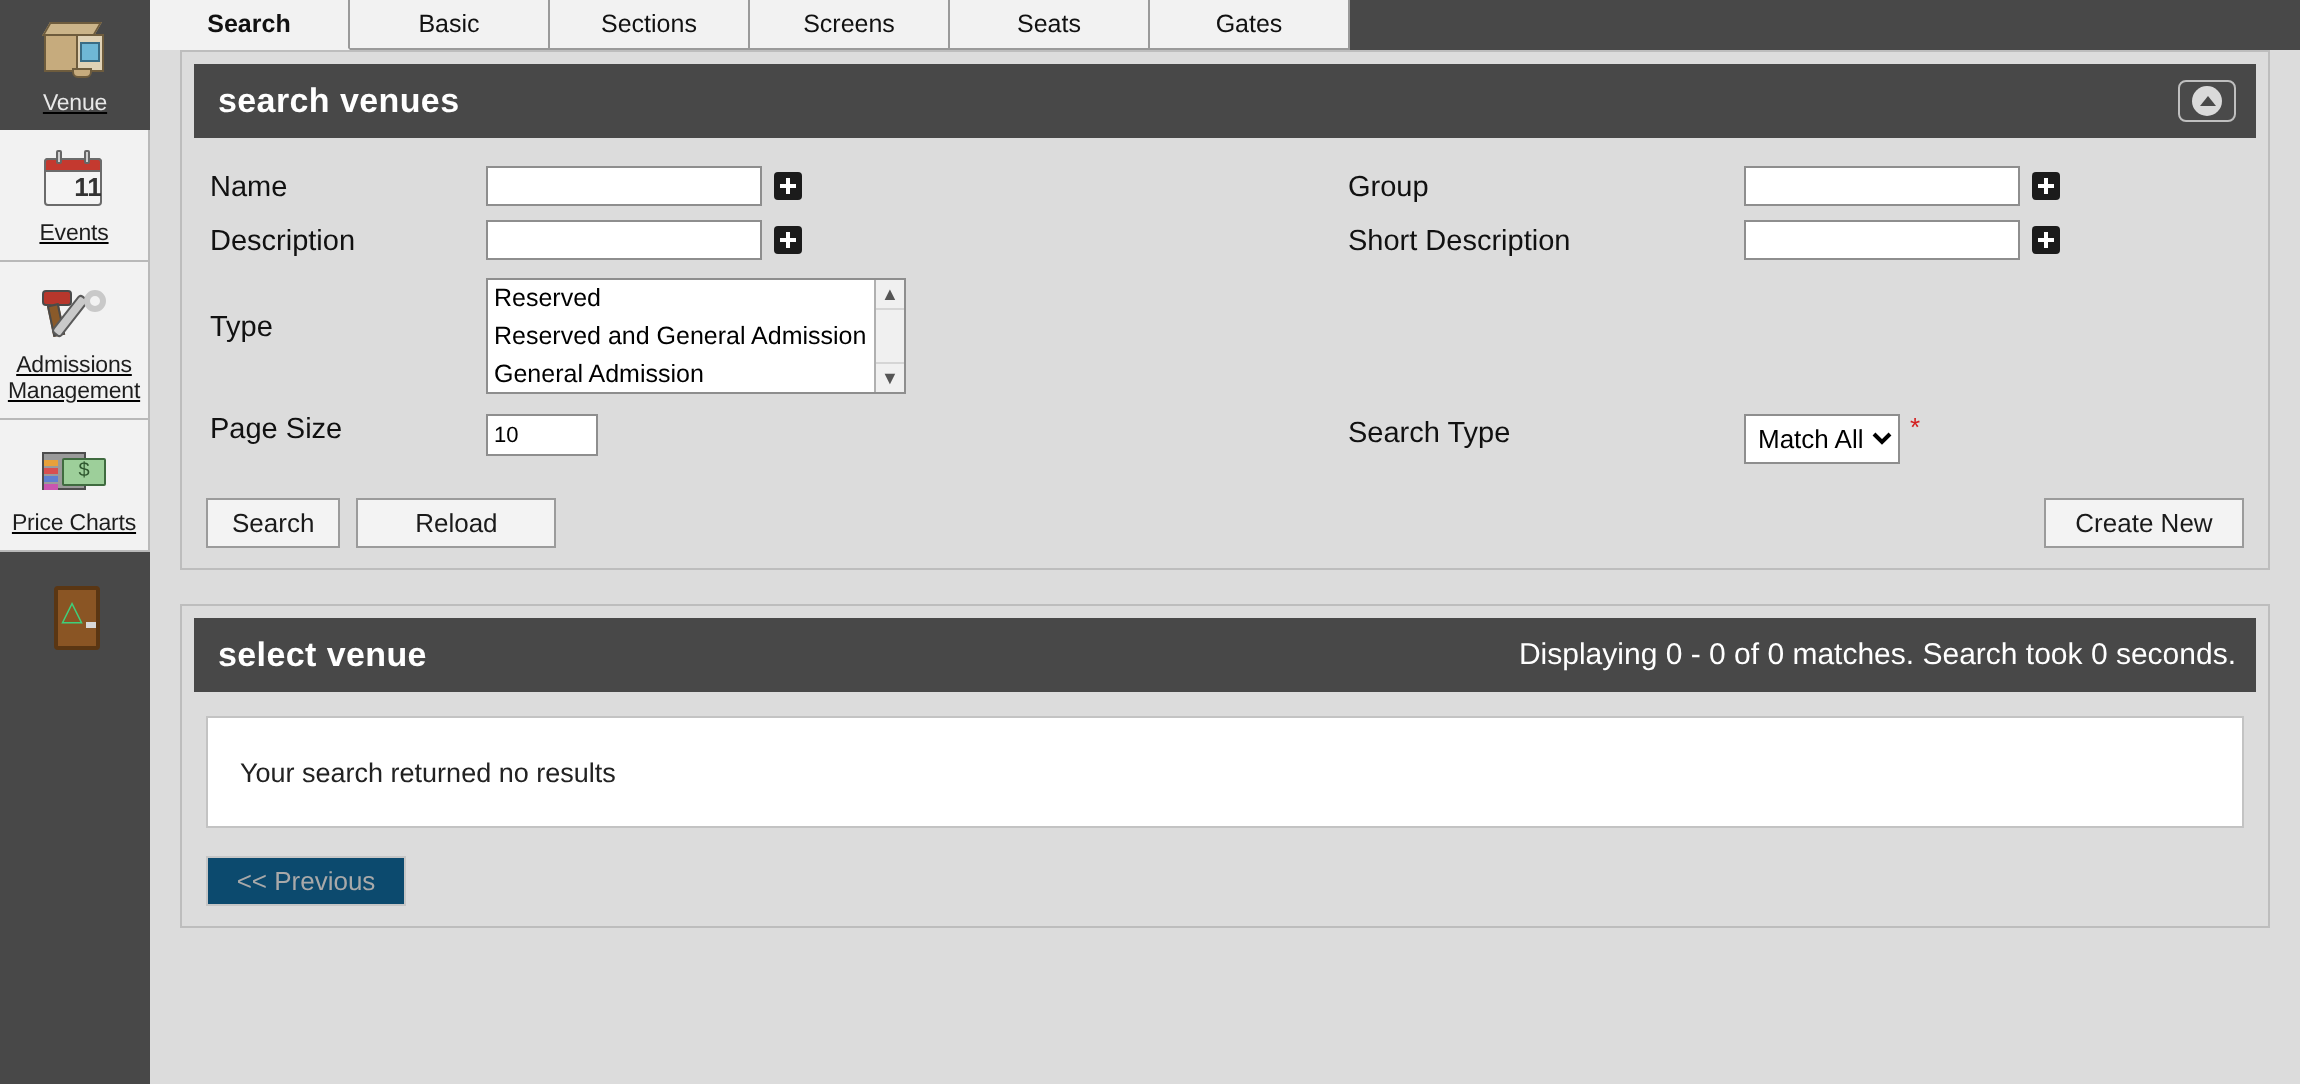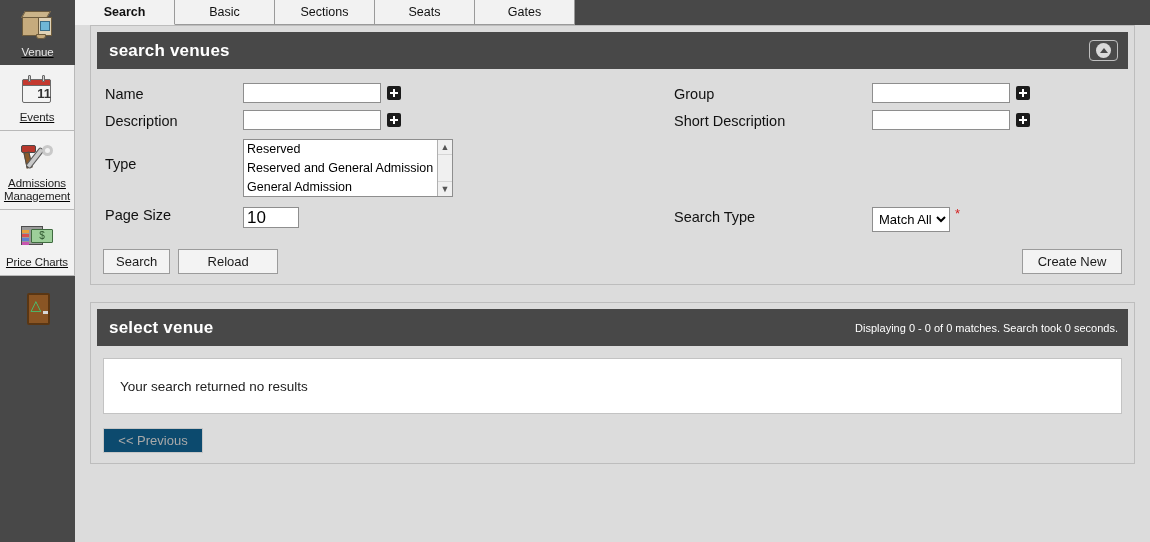--- a/index.html
+++ b/index.html
@@ -113,21 +113,21 @@
     padding: 0 10px 0 12px;
   }
   .panel-title {
     color: #ffffff;
     font-size: 17px;
     font-weight: bold;
     letter-spacing: 0.2px;
   }
   .panel-meta {
     color: #ffffff;
-    font-size: 11px;
+    font-size: 15px;
     margin-left: 28px;
   }
   .panel-body {
     padding: 12px 12px 10px 12px;
   }
 
   
   .collapse-btn {
     width: 29px; height: 21px;
     background: #4a4a4a;
@@ -177,21 +177,21 @@
     font-family: "Liberation Sans", sans-serif;
     font-size: 12.5px;
     padding: 1px 3px;
     color: #000;
   }
   input.pagesize {
     width: 56px;
     height: 21px;
     border: 1px solid #8e8e8e;
     background: #fff;
-    font-size: 17px;
+    font-size: 11px;
     font-family: "Liberation Sans", sans-serif;
     padding: 1px 3px;
   }
   .plus-btn {
     width: 14px; height: 14px;
     background: #1b1b1b;
     margin-left: 6px;
     border-radius: 2px;
     position: relative;
     cursor: pointer;
@@ -512,20 +512,23 @@
   <div id="tabbar">
     <div id="tabs">
       <div class="tab active first">
         <span>Search</span>
       </div>
       <div class="tab">
         <span>Basic</span>
       </div>
       <div class="tab">
         <span>Sections</span>
+      </div>
+      <div class="tab">
+        <span>Screens</span>
       </div>
       <div class="tab">
         <span>Seats</span>
       </div>
       <div class="tab">
         <span>Gates</span>
       </div>
     </div>
   </div>
 

